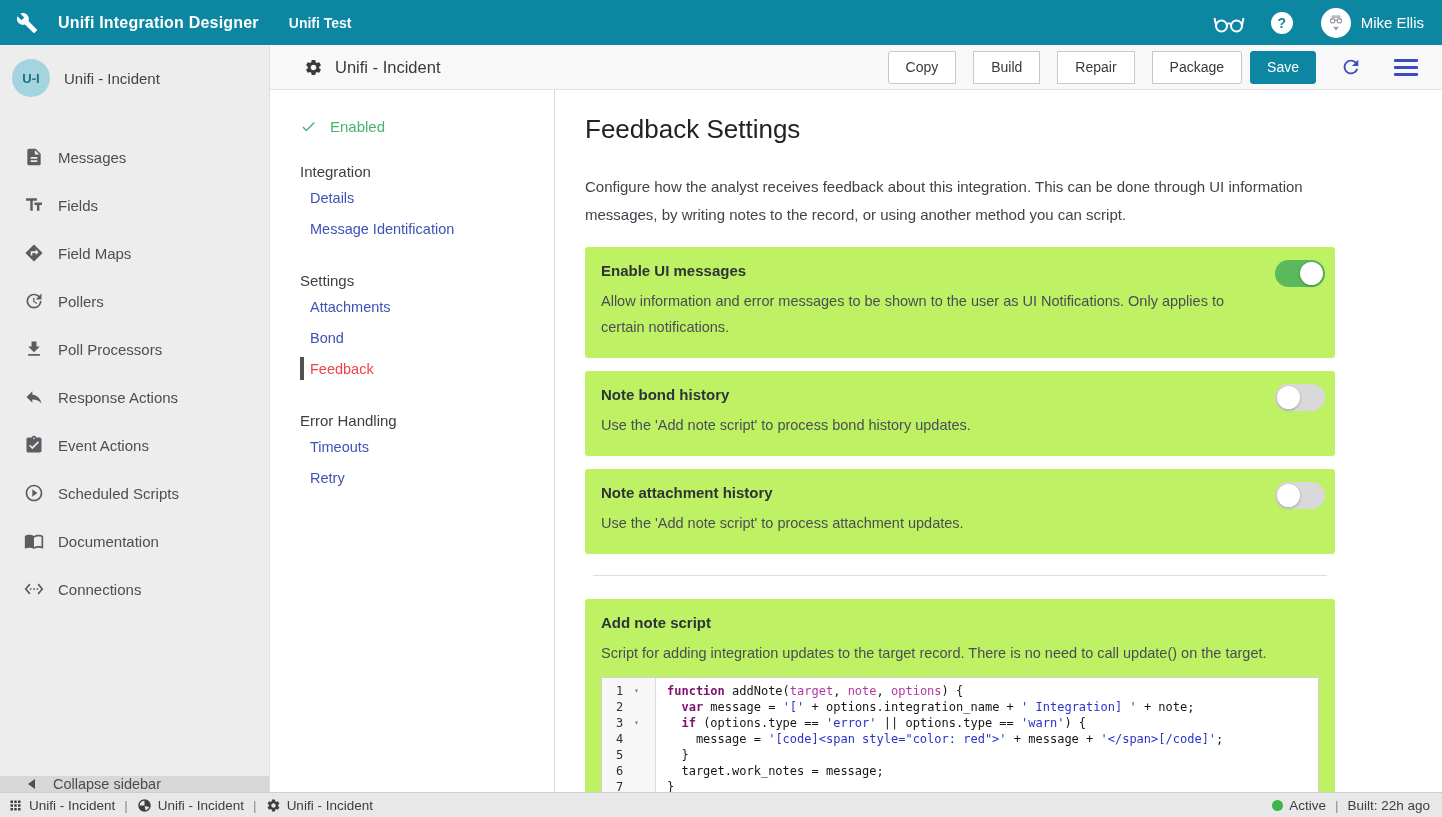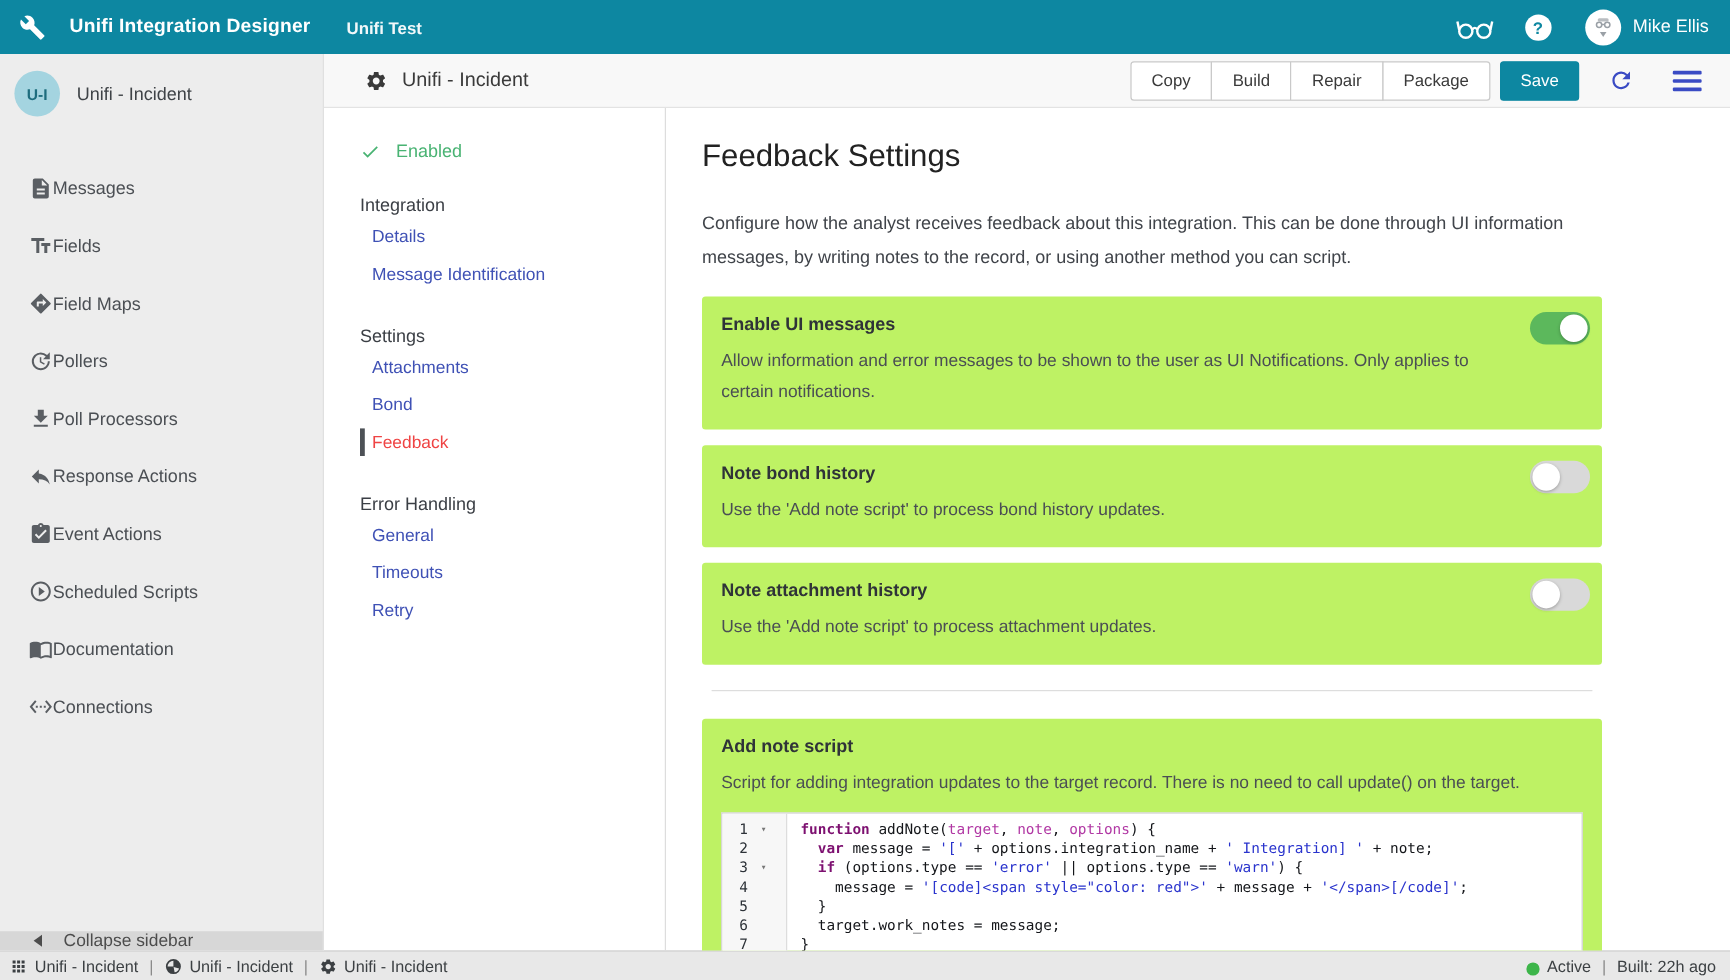--- a/index.html
+++ b/index.html
@@ -22,34 +22,34 @@
   .app { display:flex; height:747px; }
 
   
   .sidebar { width:270px; background:#ededed; display:flex; flex-direction:column; border-right:1px solid #e0e0e0; }
   .sb-head { display:flex; align-items:center; padding:14px 12px 10px 12px; }
   .sb-avatar { width:38px; height:38px; border-radius:50%; background:#a4d4e0; color:#1e6d7e; font-size:13px; font-weight:bold; display:flex; align-items:center; justify-content:center; }
   .sb-appname { margin-left:14px; font-size:15px; color:#3f4347; }
   .sb-menu { list-style:none; margin-top:26px; flex:1; }
   .sb-item { display:flex; align-items:center; height:48px; padding:0 0 0 24px; cursor:pointer; color:#53575c; }
   .sb-item .ic { width:20px; height:20px; color:#5a5e63; flex:0 0 20px; }
-  .sb-item .lbl { font-size:15px; color:#4b4f54; }
+  .sb-item .lbl { margin-left:14px; font-size:15px; color:#4b4f54; }
   .sb-collapse { height:16px; background:#d7d7d7; display:flex; align-items:center; padding-left:28px; cursor:pointer; color:#4c4c4c; }
   .sb-collapse .tri { width:0; height:0; border-top:5px solid transparent; border-bottom:5px solid transparent; border-right:7px solid #4c4c4c; }
   .sb-collapse .lbl { margin-left:18px; font-size:14.5px; }
 
   
   .rightcol { flex:1; display:flex; flex-direction:column; min-width:0; }
 
   
   .hdr { height:45px; background:#f8f8f8; border-bottom:1px solid #e3e3e3; display:flex; align-items:center; padding:0 14px 0 34px; }
   .hdr .gear { width:19px; height:19px; color:#3a3a3a; }
   .hdr .title { margin-left:12px; font-size:16.5px; color:#3a3a3a; }
   .hdr .spacer { flex:1; }
-  .btn-group { display:flex; }
+  .btn-group { display:flex;gap:18px; }
   .btn { height:33px; padding:0 17px; background:#fff; border:1px solid #c9c9c9; font-family:inherit; font-size:14px; color:#3a3a3a; cursor:pointer; margin-left:-1px; }
   .btn:first-child { border-radius:3px 0 0 3px; margin-left:0; }
   .btn:last-child { border-radius:0 3px 3px 0; }
   .btn-save { height:33px; padding:0 16px; margin-left:8px; background:#0d87a1; border:1px solid #0d87a1; border-radius:3px; color:#fff; font-family:inherit; font-size:14px; cursor:pointer; }
   .hdr-icon { width:22px; height:22px; color:#3a4bc4; cursor:pointer; }
   .refresh { margin-left:24px; }
   .burger { margin-left:32px; margin-right:10px; display:flex; flex-direction:column; justify-content:center; gap:4px; width:24px; height:24px; cursor:pointer; }
   .burger i { display:block; height:3px; background:#3a4bc4; border-radius:1px; }
 
   
@@ -91,21 +91,21 @@
   .t-p { color:#b138a4; }
   .t-s { color:#2a34cd; }
   .t-d { color:#14161a; }
 
   
   .statusbar { height:25px; background:#e8e8e8; border-top:1px solid #cfcfcf; display:flex; align-items:center; padding:0 12px 0 8px; font-size:13.5px; color:#3c4043; }
   .st-item { display:flex; align-items:center; cursor:pointer; }
   .st-item .ic { width:15px; height:15px; color:#3c4043; margin-right:6px; }
   .st-sep { margin:0 9px; color:#8a8a8a; }
   .statusbar .spacer { flex:1; }
-  .st-right { display:flex; align-items:flex-end;margin-left:22px; }
+  .st-right { display:flex; align-items:center;margin-left:22px; }
   .st-dot { width:11px; height:11px; border-radius:50%; background:#3db54a; margin-right:6px; }
 </style>
 </head>
 <body>
 
 <div class="topbar">
   <span class="wrench">
     <svg viewBox="0 0 24 24" fill="currentColor">
         <path d="M22.7 19l-9.1-9.1c.9-2.3.4-5-1.5-6.9-2-2-5-2.4-7.4-1.3L9 6 6 9 1.6 4.7C.4 7.1.9 10.1 2.9 12.1c1.9 1.9 4.6 2.4 6.9 1.5l9.1 9.1c.4.4 1 .4 1.4 0l2.3-2.3c.5-.4.5-1.1.1-1.4z"></path>
       </svg>
@@ -250,21 +250,20 @@
           <span class="lbl">Enabled</span>
         </div>
       <div class="nav-sec-title">Integration</div>
           <a class="nav-link">Details</a>
           <a class="nav-link">Message Identification</a>
           <div class="nav-sec-title">Settings</div>
           <a class="nav-link">Attachments</a>
           <a class="nav-link">Bond</a>
           <a class="nav-link active">Feedback</a>
           <div class="nav-sec-title">Error Handling</div>
-          <a class="nav-link">General</a>
           <a class="nav-link">Timeouts</a>
           <a class="nav-link">Retry</a>
         </nav>
 
       <main class="main">
         <h1 class="pg-title">Feedback Settings</h1>
         <p class="pg-desc">Configure how the analyst receives feedback about this integration. This can be done through UI information messages, by writing notes to the record, or using another method you can script.</p>
 
         <div class="cards" id="cards">
             <article class="card">

